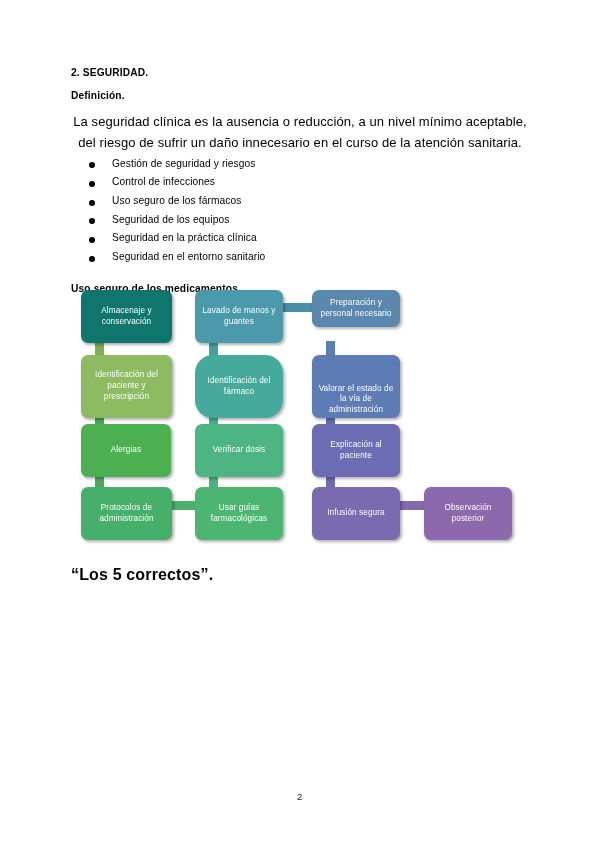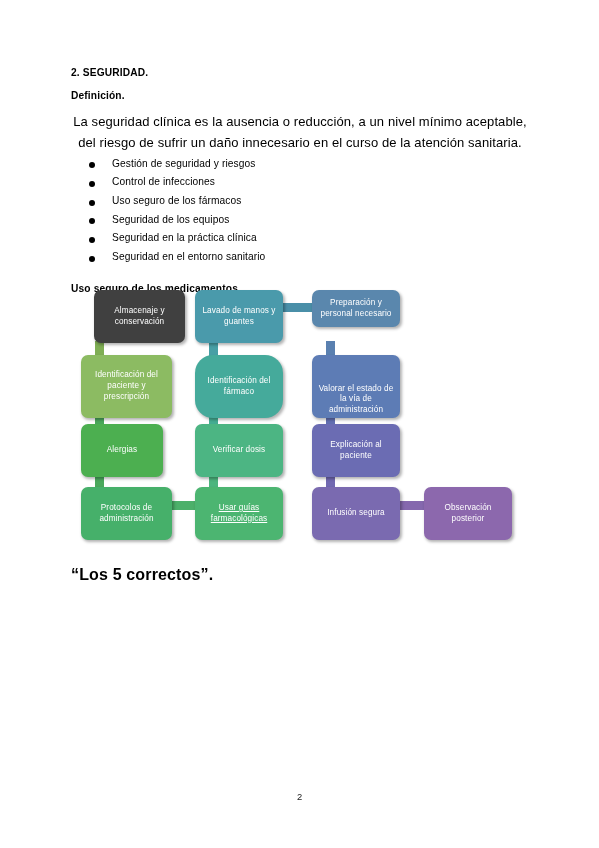--- a/index.html
+++ b/index.html
@@ -177,43 +177,43 @@
     <div class="conn" style="left:209px; top:475px; width:9px; height:14px; background:#4cb57e;"></div>
 
     <div class="conn" style="left:326px; top:341px; width:9px; height:16px; background:#5a80b0;"></div>
     <div class="conn" style="left:326px; top:416px; width:9px; height:10px; background:#6370b3;"></div>
     <div class="conn" style="left:326px; top:475px; width:9px; height:14px; background:#7169b1;"></div>
 
     <div class="conn" style="left:281px; top:303px; width:33px; height:9px; background:#4a8fa8;"></div>
     <div class="conn" style="left:169px; top:501px; width:29px; height:9px; background:#4cb06a;"></div>
     <div class="conn" style="left:398px; top:501px; width:26px; height:9px; background:#8568ae;"></div>
 
-    <div class="node" style="left:94px; top:290px; width:91px; height:53px; background:#404040;">
+    <div class="node" style="left:81px; top:290px; width:91px; height:53px; background:#0f766e;">
       <span>Almacenaje y conservación</span>
     </div>
     <div class="node" style="left:81px; top:355px; width:91px; height:63px; background:#8cbb62;justify-content:flex-end;">
       <span>Identificación del paciente y prescripción</span>
     </div>
-    <div class="node" style="left:81px; top:424px; width:82px; height:53px; background:#4caf50;align-items:center;">
+    <div class="node" style="left:81px; top:424px; width:90px; height:53px; background:#4caf50;align-items:center;">
       <span>Alergias</span>
     </div>
     <div class="node" style="left:81px; top:487px; width:91px; height:53px; background:#46b06a;">
       <span>Protocolos de administración</span>
     </div>
 
     <div class="node" style="left:195px; top:290px; width:88px; height:53px; background:#4a9aab;">
       <span>Lavado de manos y guantes</span>
     </div>
     <div class="node" style="left:195px; top:355px; width:88px; height:63px; background:#45aa9b;border-radius:18px;">
       <span>Identificación del fármaco</span>
     </div>
     <div class="node" style="left:195px; top:424px; width:88px; height:53px; background:#4cb583;">
       <span>Verificar dosis</span>
     </div>
-    <div class="node" style="left:195px; top:487px; width:88px; height:53px; background:#4cb571;text-decoration:underline;">
+    <div class="node" style="left:195px; top:487px; width:88px; height:53px; background:#4cb571;">
       <span>Usar guías farmacológicas</span>
     </div>
 
     <div class="node" style="left:312px; top:290px; width:88px; height:37px; background:#5a87ad;">
       <span>Preparación y personal necesario</span>
     </div>
     <div class="node" style="left:312px; top:355px; width:88px; height:63px; background:#5d7cb5;align-items:flex-end;">
       <span>Valorar el estado de la vía de administración</span>
     </div>
     <div class="node" style="left:312px; top:424px; width:88px; height:53px; background:#6b6cb3;">

